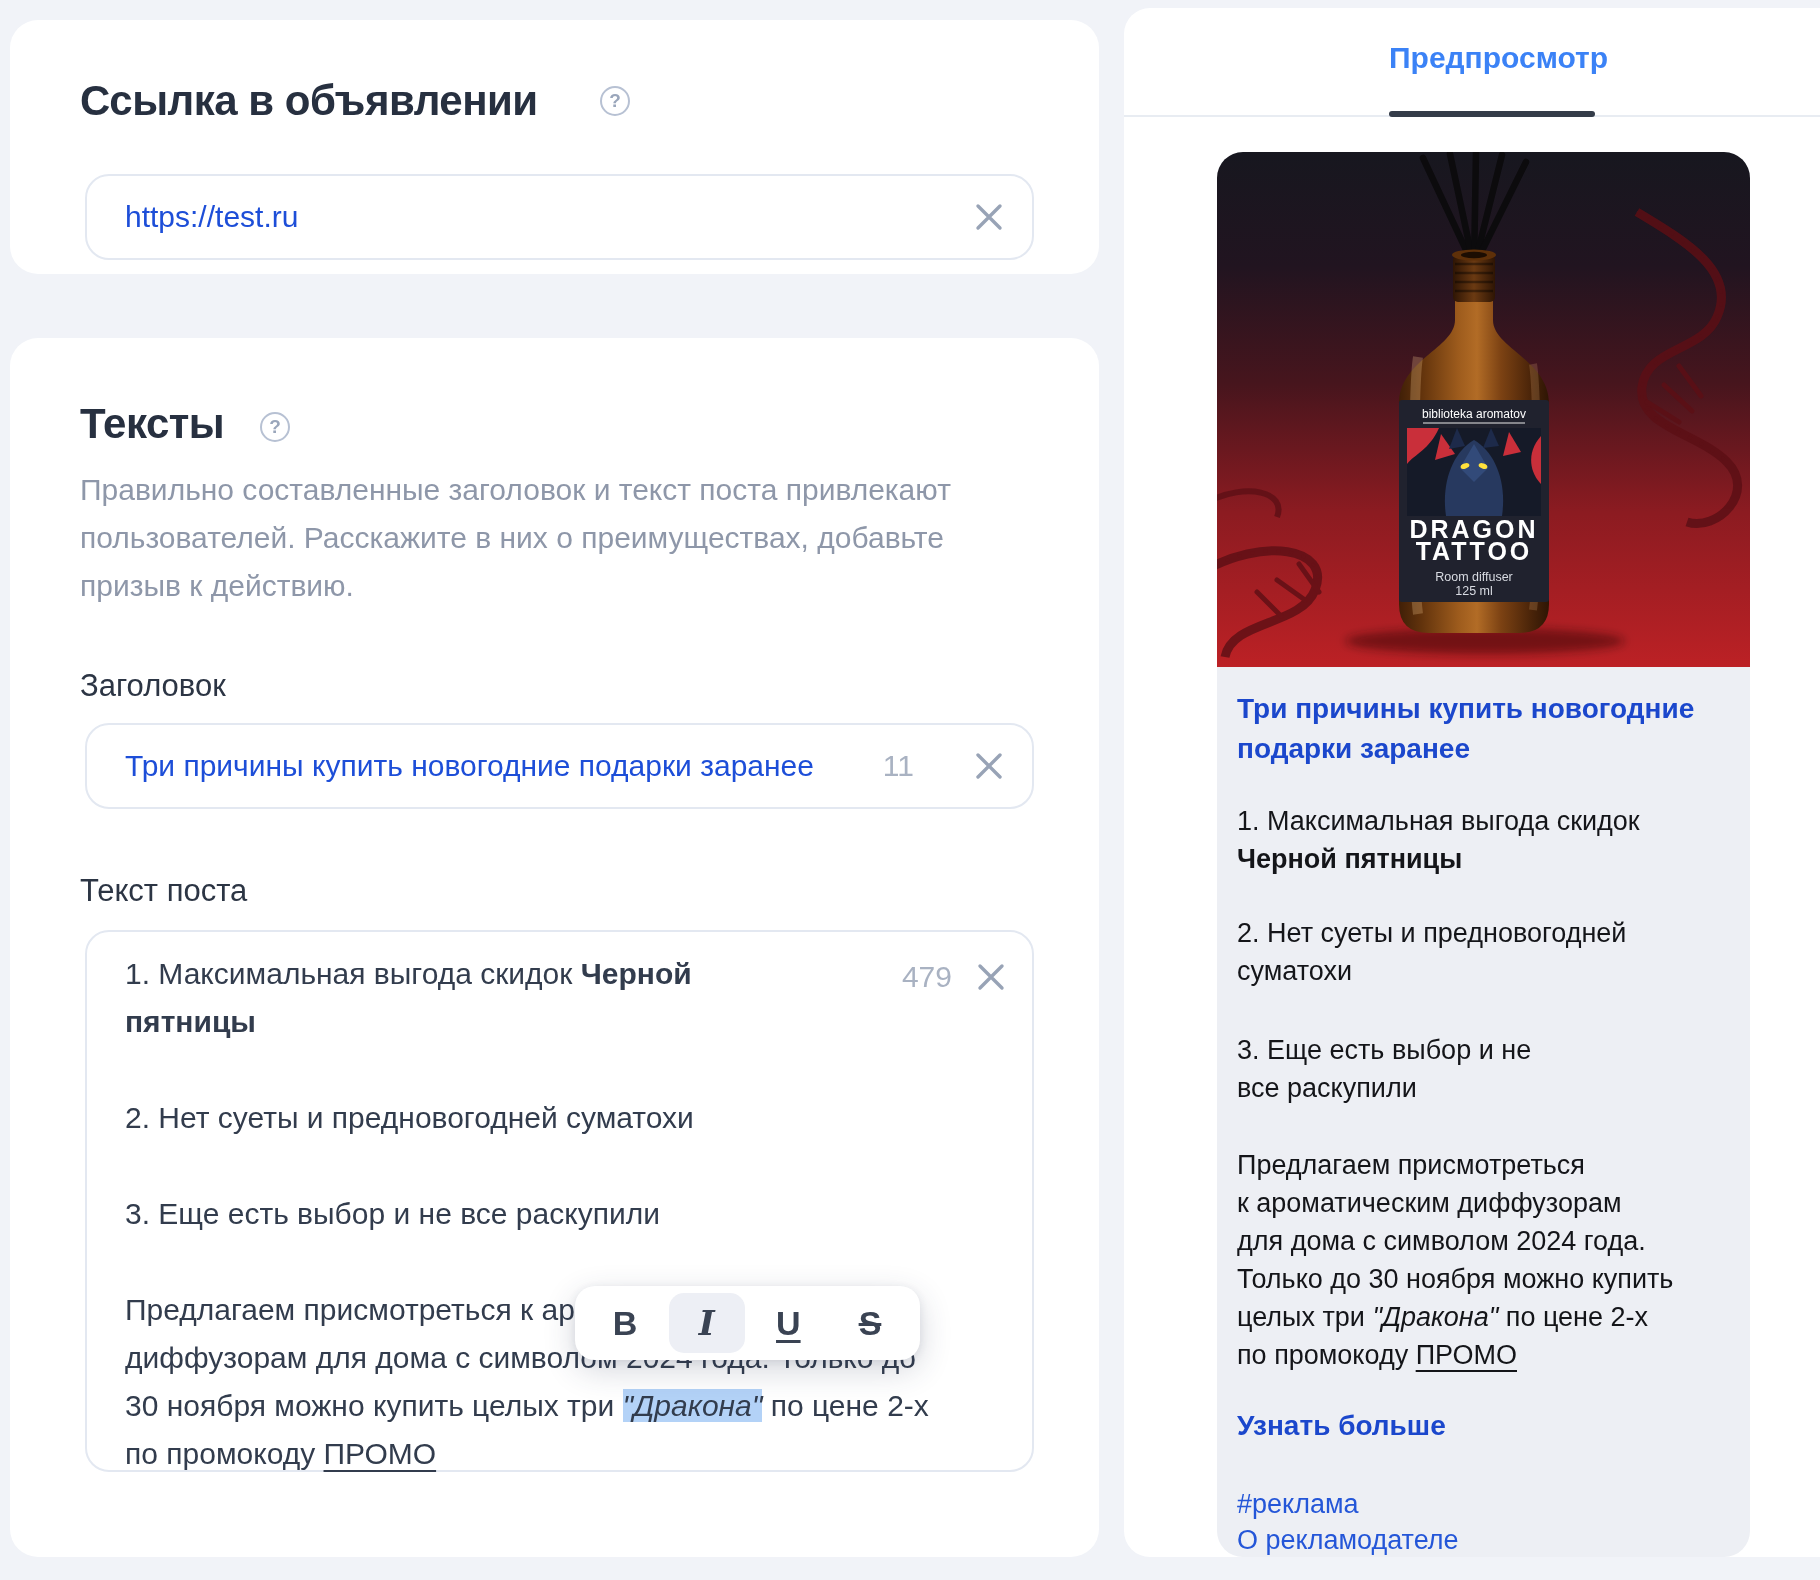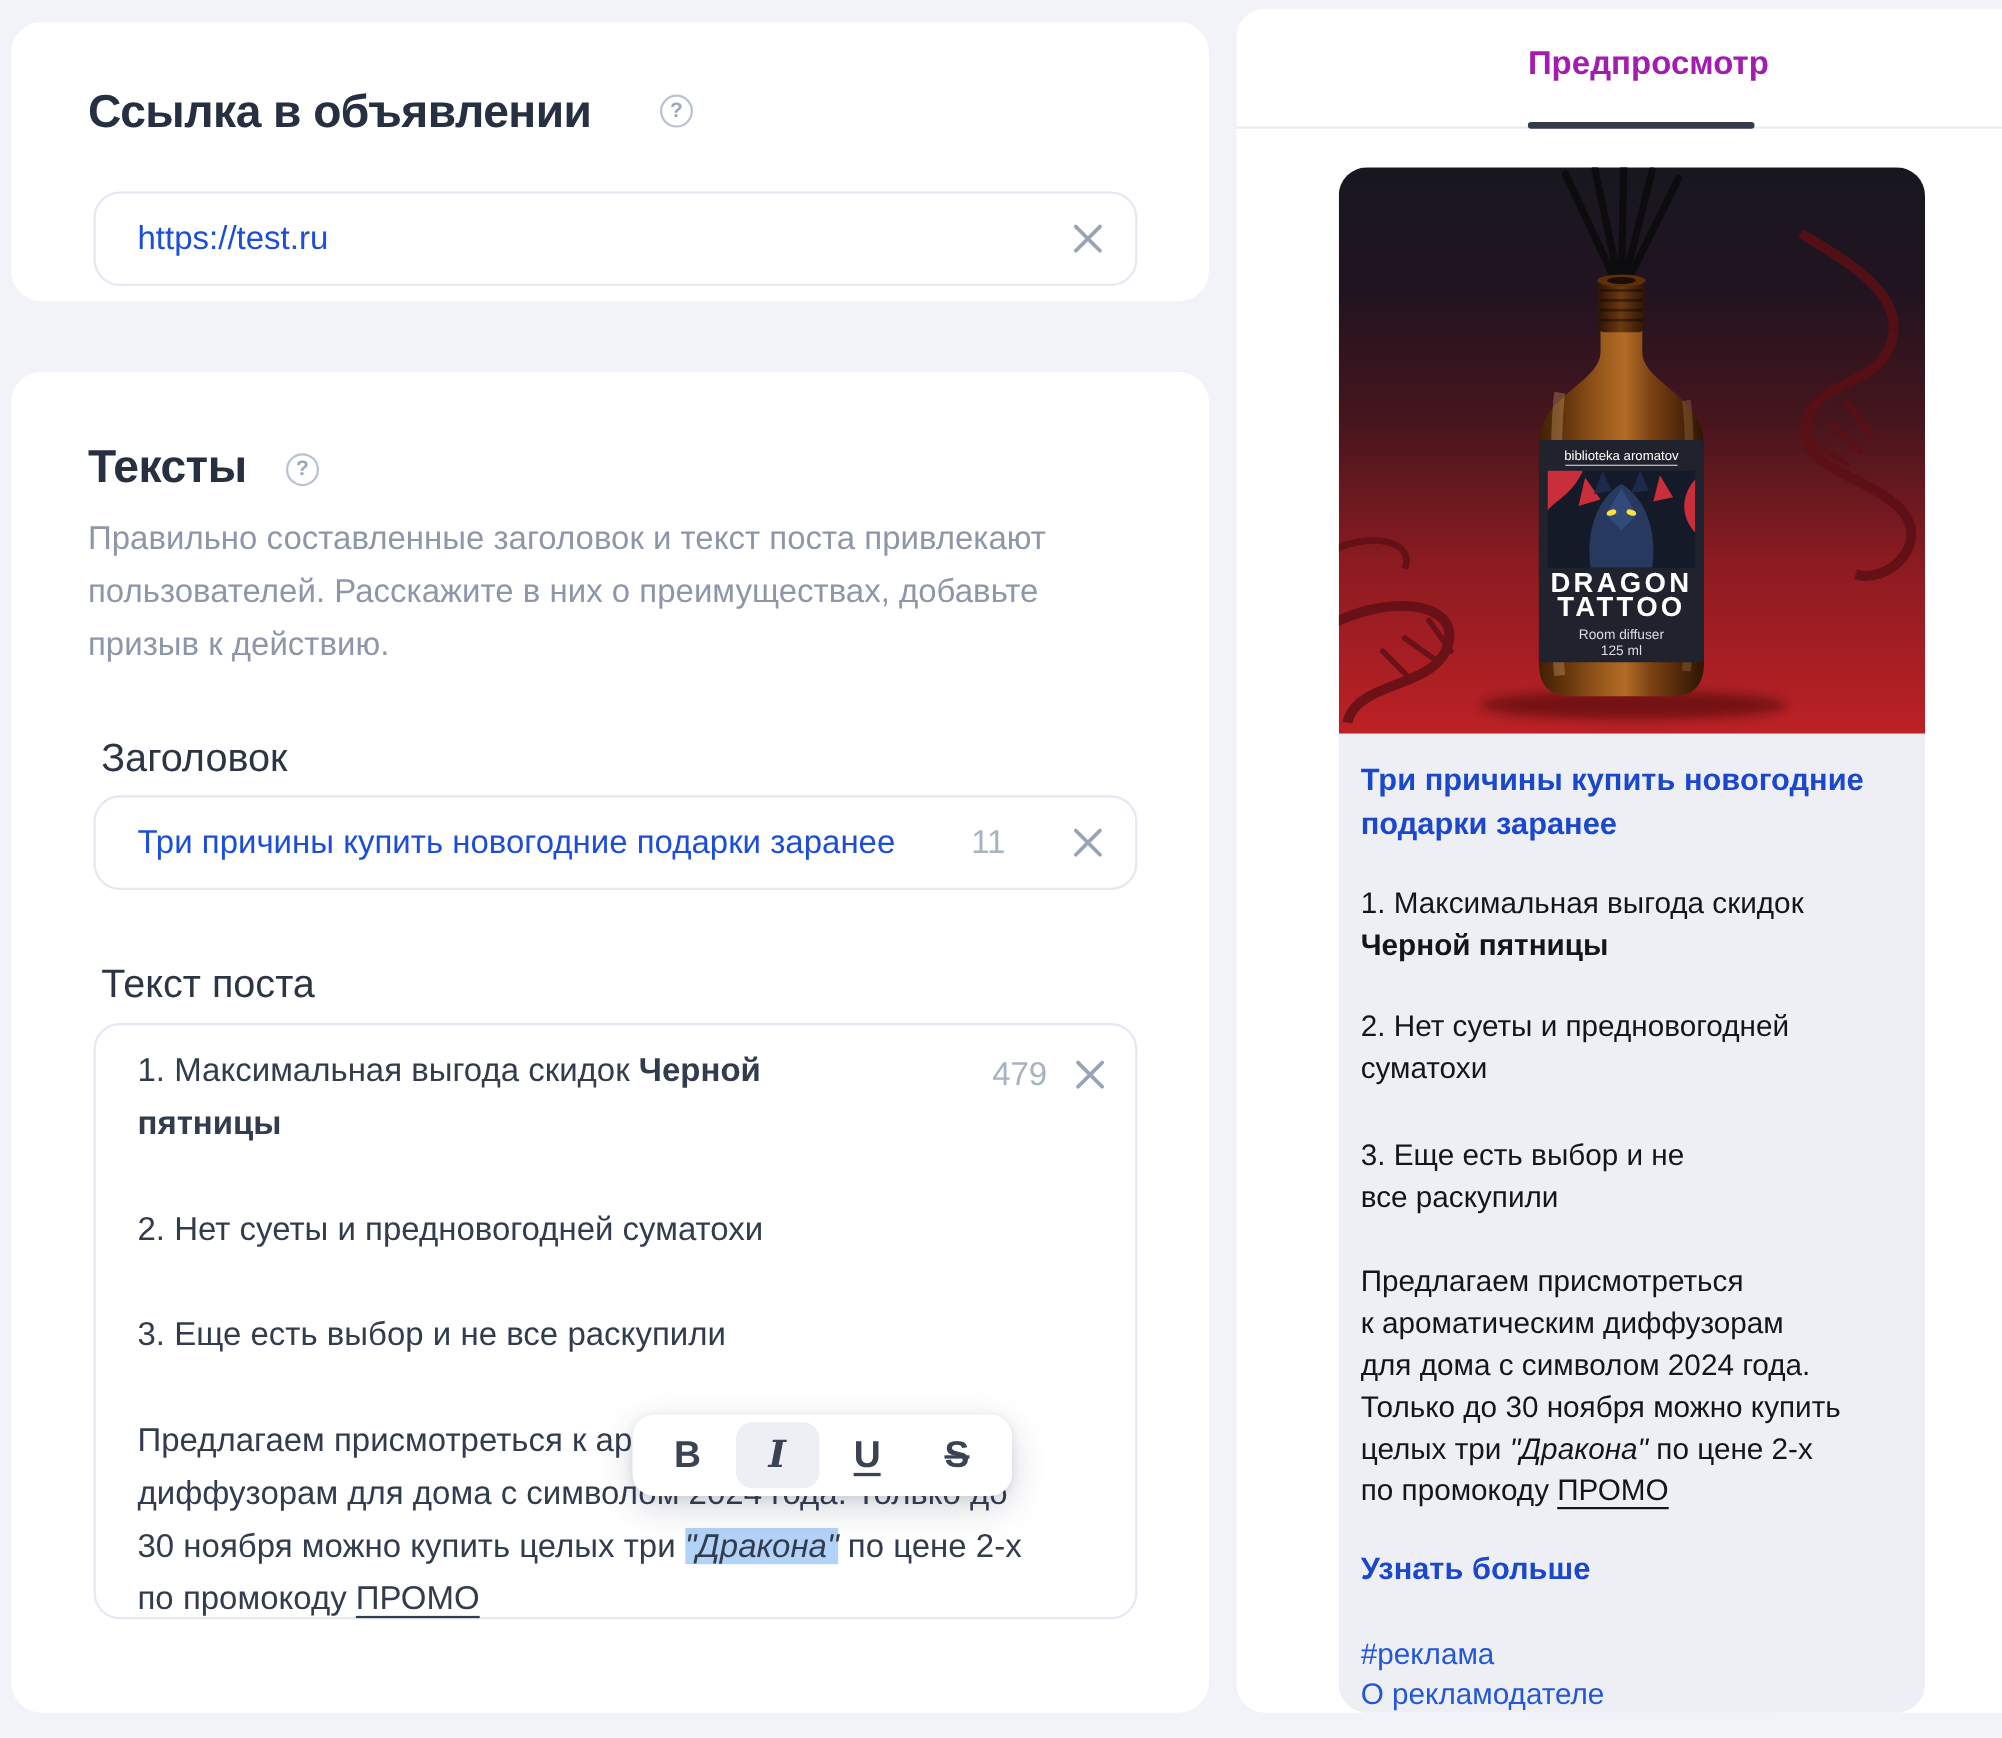--- a/index.html
+++ b/index.html
@@ -36,21 +36,21 @@
     display:flex; align-items:center; padding:0 26px 0 38px;
   }
   .field-text {
     flex:1; font-size:30px; color:#1d4ed8; white-space:nowrap; overflow:hidden;
   }
   .counter { font-size:30px; color:#a9b2c2; margin-right:22px; }
   .x-btn { width:34px; height:34px; flex:0 0 34px; cursor:pointer; }
   .x-btn svg { display:block; }
 
   .desc-line { font-size:30px; line-height:48px; color:#8e97a9; white-space:nowrap; }
-  .input-label { position:absolute; left:82px; font-size:36px; color:#2c3544; }
+  .input-label { position:absolute; left:70px; font-size:31px; color:#2c3544; }
 
   
   #post-area {
     position:absolute; left:75px; top:592px; width:949px; height:542px;
     border:2px solid #e3e8f1; border-radius:24px; background:#fff;
     padding:18px 110px 0 38px; font-size:30px; color:#323c4d;
   }
   #post-area .ta-line { line-height:48px; white-space:nowrap; }
   .mt48 { margin-top:48px; }
   .bold { font-weight:700; }
@@ -75,21 +75,21 @@
     background:transparent;
   }
   .fmt-btn.active { background:#edeff5; }
   #fmt-italic-label { font-family:"DejaVu Serif","Liberation Serif",serif; font-style:italic; font-weight:600; }
   #fmt-underline-label { text-decoration:underline; text-underline-offset:5px; text-decoration-thickness:3px; }
   #fmt-strike-label { text-decoration:line-through; text-decoration-thickness:3px; }
 
   
   #tab-preview {
     position:absolute; left:265px; top:33px; width:206px;
-    text-align:center; font-size:30px; font-weight:700; color:#a21caf; cursor:pointer;
+    text-align:center; font-size:30px; font-weight:700; color:#3b82f6; cursor:pointer;
   }
   #tabs-divider { position:absolute; left:0; right:0; top:107px; height:2px; background:#e8ecf2; }
   #tab-underline { position:absolute; left:265px; top:103px; width:206px; height:6px; background:#343c49; border-radius:3px; }
 
   #post-preview {
     position:absolute; left:93px; top:144px; width:533px; height:1405px;
     background:#edeff4; border-radius:26px; overflow:hidden;
   }
   #preview-image { width:533px; height:515px; display:block; }
   .pv-text { padding:0 20px; }

